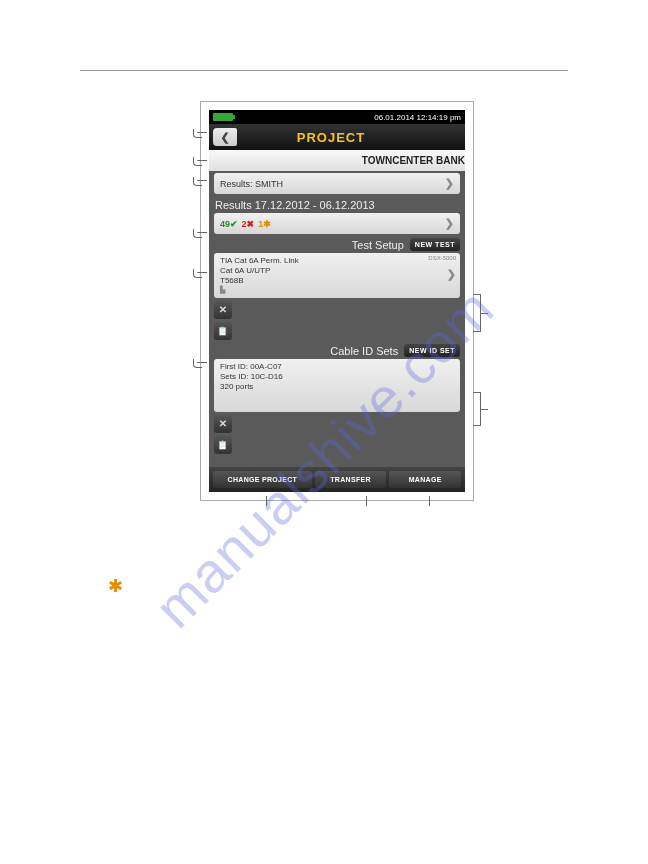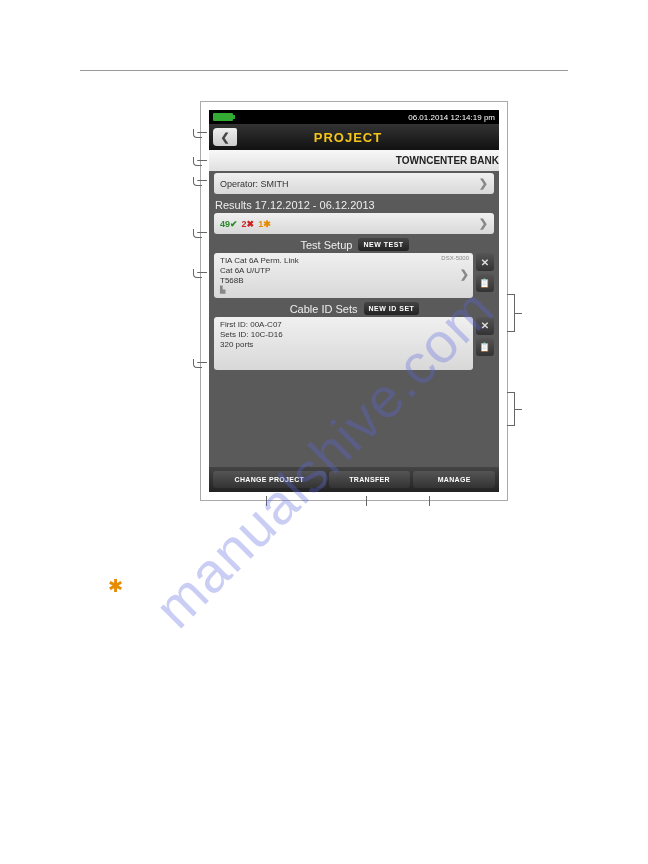--- a/index.html
+++ b/index.html
@@ -6,21 +6,21 @@
     body {
       font-family: Arial, sans-serif;
       background: white;
       width: 648px;
       height: 864px;
       position: relative;
       padding: 70px 80px;
     }
     .hr-top { border-top: 1px solid #999; margin-bottom: 30px; width: 100%; }
     .device-frame {
-      width: 308px;
+      width: 274px;
       height: 400px;
       margin-left: 120px;
       border: 1px solid #aaa;
       padding: 8px;
       position: relative;
     }
     .device-screen {
       width: 100%;
       height: 100%;
       background: #5a5a5a;
@@ -108,25 +108,26 @@
       background: linear-gradient(#444,#222);
       color: white;
       font-weight: bold;
       font-size: 7px;
       padding: 3px 5px;
       border-radius: 3px;
       float: right;
       margin: 2px 5px 0 0;
       letter-spacing: 0.5px;
     }
-    .section-head { display:flex; justify-content: center; align-items:center; padding: 0 0 0 6px; }
+    .section-head { display:flex; justify-content: flex-end; align-items:center; padding: 0 0 0 6px; }
     .setup-row {
       margin: 2px 5px;
       display: flex;
       gap: 3px;
+      flex-direction: column;
     }
     .setup-box {
       flex: 1;
       background: linear-gradient(#f0f0f0,#d8d8d8);
       border-radius: 3px;
       padding: 3px 6px;
       font-size: 8px;
       line-height: 1.25;
       position: relative;
     }
@@ -204,21 +205,21 @@
     </div>
 
     <div class="title-bar">
       <div class="back-btn">❮</div>
       <div class="title-text">PROJECT</div>
     </div>
 
     <div class="section-title">TOWNCENTER BANK</div>
 
     <div class="row">
-      <span>Operator: SMITH</span>
+      <span>Results: SMITH</span>
       <span class="chev">❯</span>
     </div>
 
     <div class="label-dark">Results 17.12.2012 - 06.12.2013</div>
 
     <div class="row">
       <span class="results-counts">
         <span class="cnt-pass"><span>49</span><span>✔</span></span>
         <span class="cnt-fail"><span>2</span><span>✖</span></span>
         <span class="cnt-warn"><span>1</span><span>✱</span></span>

